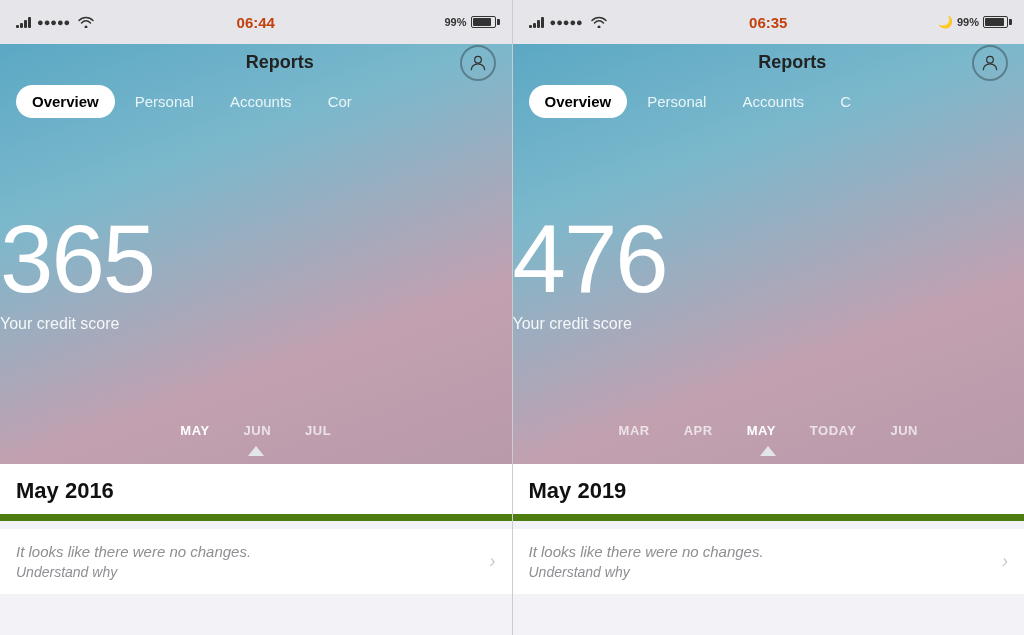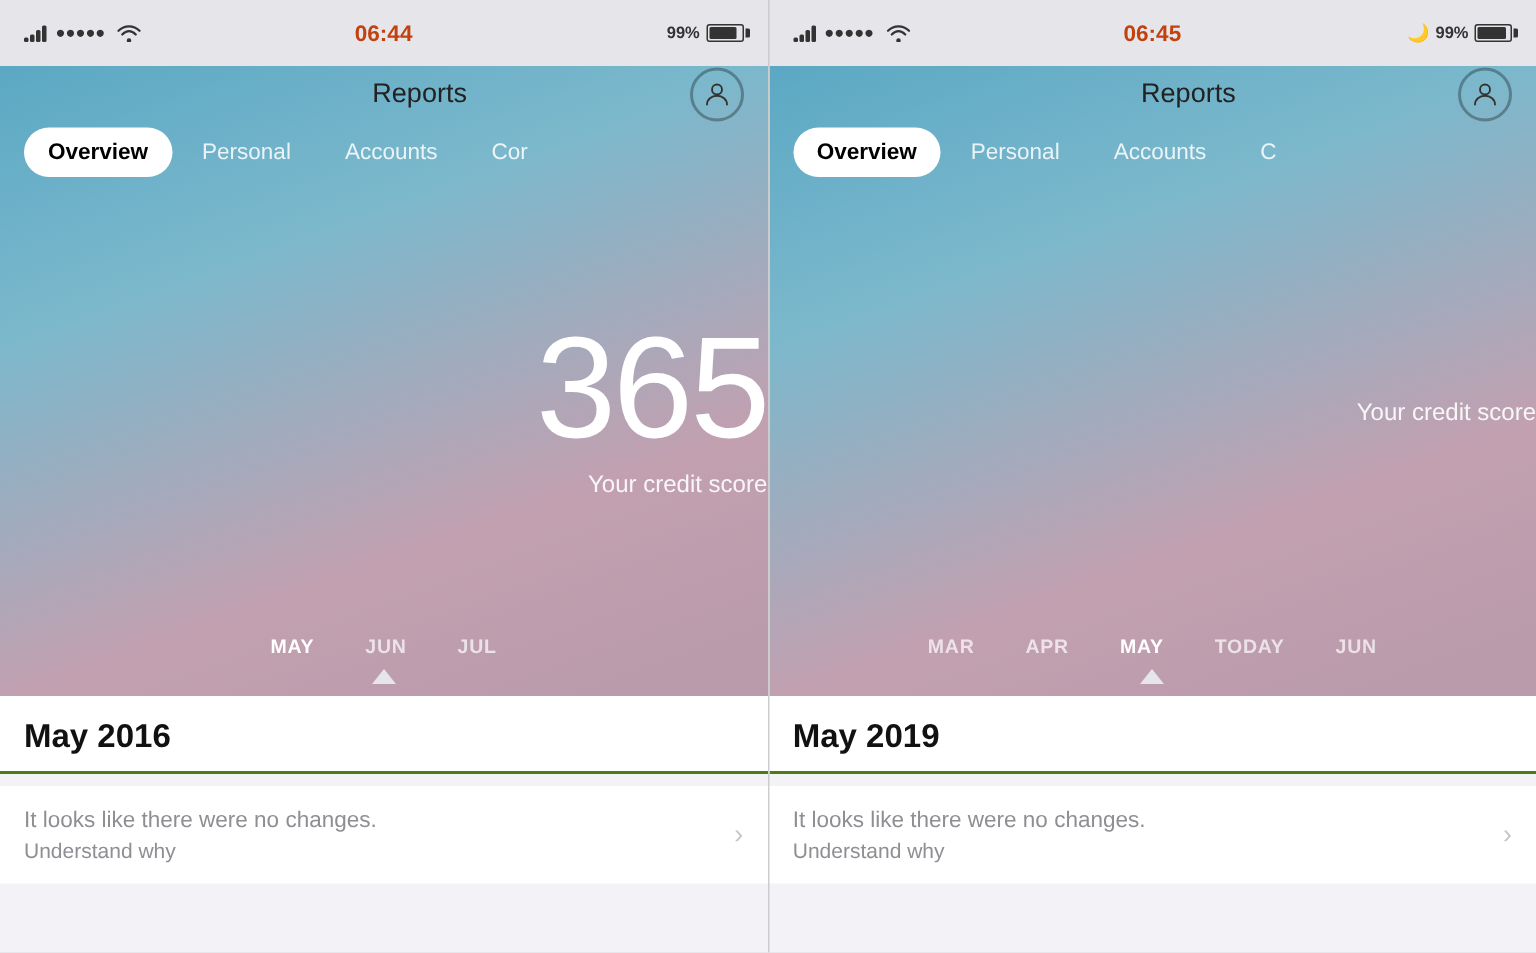--- a/index.html
+++ b/index.html
@@ -132,21 +132,21 @@
     .header {
       display: flex;
       align-items: center;
       justify-content: center;
       padding: 8px 16px 8px;
       position: relative;
     }
 
     .header-title {
       font-size: 18px;
-      font-weight: 400;
+      font-weight: 700;
       color: #222;
       margin-left: 48px;
     }
 
     .profile-btn {
       position: absolute;
       right: 16px;
       width: 36px;
       height: 36px;
       border-radius: 50%;
@@ -188,21 +188,21 @@
       background: white;
       color: #000;
       font-weight: 600;
     }
 
     
     .score-section {
       flex: 1;
       display: flex;
       flex-direction: column;
-      align-items: flex-end;
+      align-items: flex-start;
       justify-content: center;
       padding: 10px 0 0;
     }
 
     .score-number {
       font-size: 96px;
       font-weight: 300;
       color: white;
       line-height: 1;
       letter-spacing: -2px;
@@ -259,30 +259,31 @@
       display: flex;
       flex-direction: column;
     }
 
     .month-header {
       padding: 14px 16px 10px;
       font-size: 22px;
       font-weight: 700;
       color: #111;
       background: white;
-      border-bottom: 2px solid #4d7c0f;
+      border-bottom: 7px solid #4d7c0f;
     }
 
     .no-changes-row {
       background: white;
       padding: 14px 16px;
       display: flex;
       align-items: center;
       justify-content: space-between;
       margin-top: 8px;
+      font-style: italic;
     }
 
     .no-changes-text-group {
       display: flex;
       flex-direction: column;
       gap: 4px;
     }
 
     .no-changes-text {
       font-size: 15px;
@@ -388,21 +389,21 @@
             <span></span>
             <span></span>
         </div>
         <span style="font-size:11px;color:#333;margin-left:2px;">●●●●●</span>
         <svg width="16" height="12" viewBox="0 0 16 12" fill="none" style="margin-left:4px;">
           <path d="M8 9.5a1.5 1.5 0 1 1 0 3 1.5 1.5 0 0 1 0-3z" fill="#333"></path>
           <path d="M3.5 7C5 5.5 6.4 4.8 8 4.8s3 .7 4.5 2.2" stroke="#333" stroke-width="1.5" stroke-linecap="round" fill="none"></path>
           <path d="M1 4.5C3 2.5 5.4 1.5 8 1.5s5 1 7 3" stroke="#333" stroke-width="1.5" stroke-linecap="round" fill="none"></path>
         </svg>
       </div>
-      <div class="status-bar-center">06:45</div>
+      <div class="status-bar-center">06:35</div>
       <div class="status-bar-right">
         <span class="moon-icon">🌙</span>
         <span>99%</span>
         <div class="battery-icon">
           <div class="battery-fill"></div>
         </div>
       </div>
     </div>
 
     <div class="top-section">
@@ -417,20 +418,21 @@
       </div>
 
       <div class="nav-tabs">
         <div class="nav-tab active">Overview</div>
         <div class="nav-tab">Personal</div>
         <div class="nav-tab">Accounts</div>
         <div class="nav-tab">C</div>
       </div>
 
       <div class="score-section">
+        <div class="score-number">476</div>
         <div class="score-label">Your credit score</div>
       </div>
 
       <div class="timeline">
         <span class="timeline-item">MAR</span>
         <span class="timeline-item">APR</span>
         <span class="timeline-item active">MAY</span>
         <span class="timeline-item">TODAY</span>
         <span class="timeline-item">JUN</span>
       </div>

